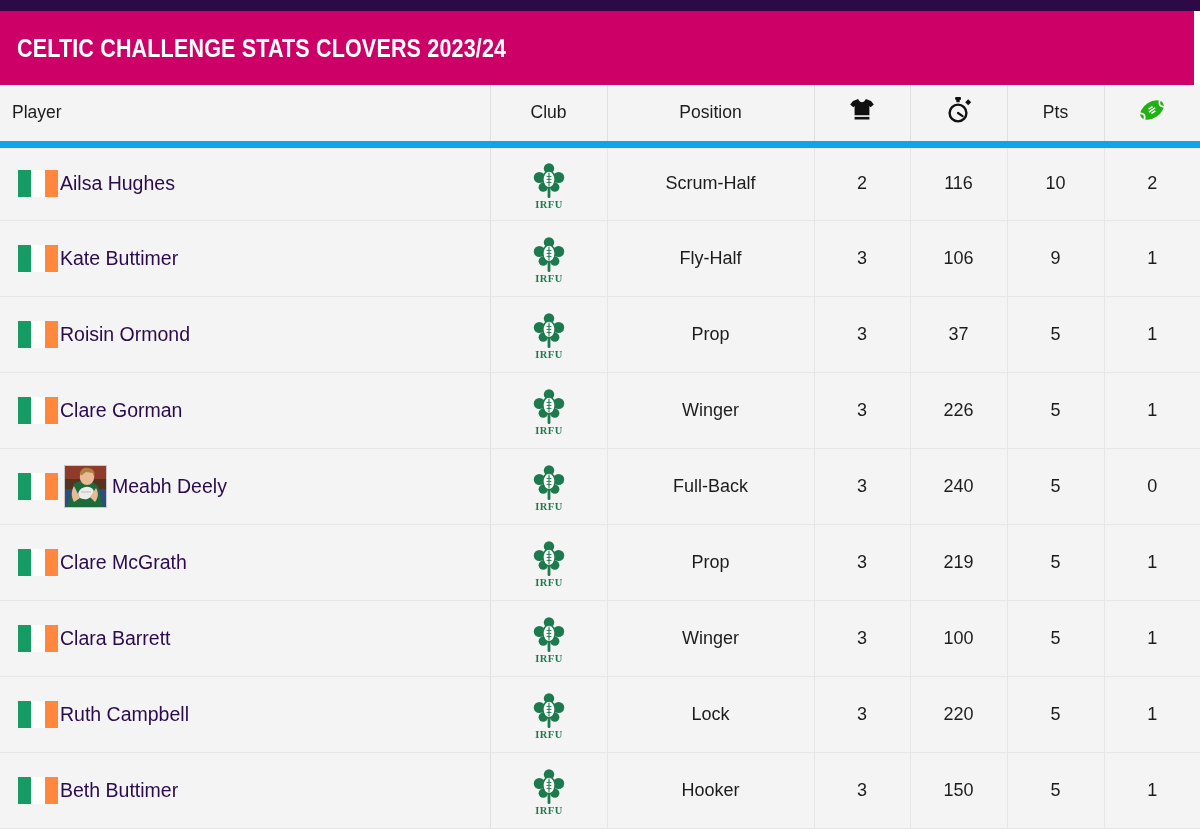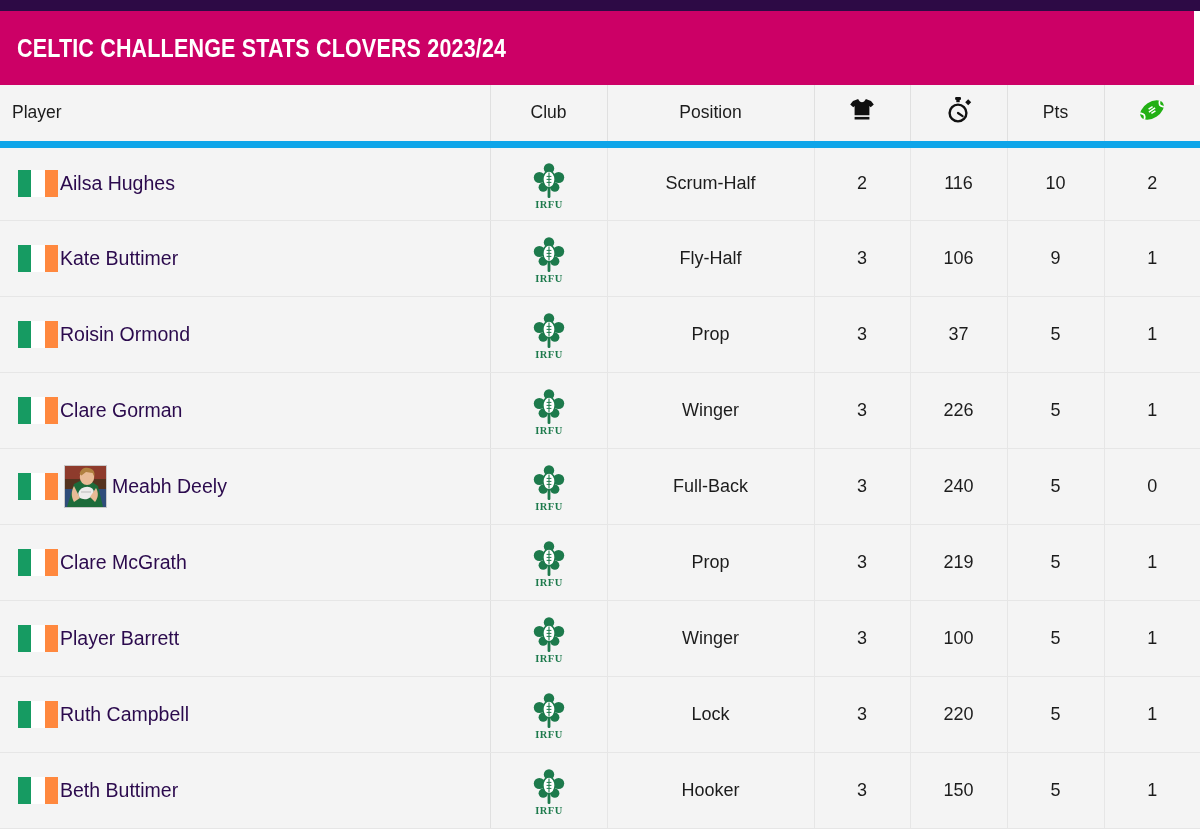--- a/index.html
+++ b/index.html
@@ -388,21 +388,21 @@
           <td>Prop</td>
           <td>3</td>
           <td>219</td>
           <td>5</td>
           <td>1</td>
         </tr>
         <tr>
           <td class="cell-player">
             <div class="player-cell">
               <span class="flag"></span>
-              <span class="player-name">Player Barrett</span>
+              <span class="player-name">Clara Barrett</span>
             </div>
           </td>
           <td>
             <div class="club-cell">
               <svg width="46" height="52" viewBox="0 0 46 52" aria-hidden="true">
                 <g fill="#1d7a4c">
                   <circle cx="23" cy="10.5" r="5.2"></circle>
                   <circle cx="13.4" cy="19.5" r="5.6"></circle>
                   <circle cx="32.6" cy="19.5" r="5.6"></circle>
                   <circle cx="17.2" cy="29.2" r="4.6"></circle>

